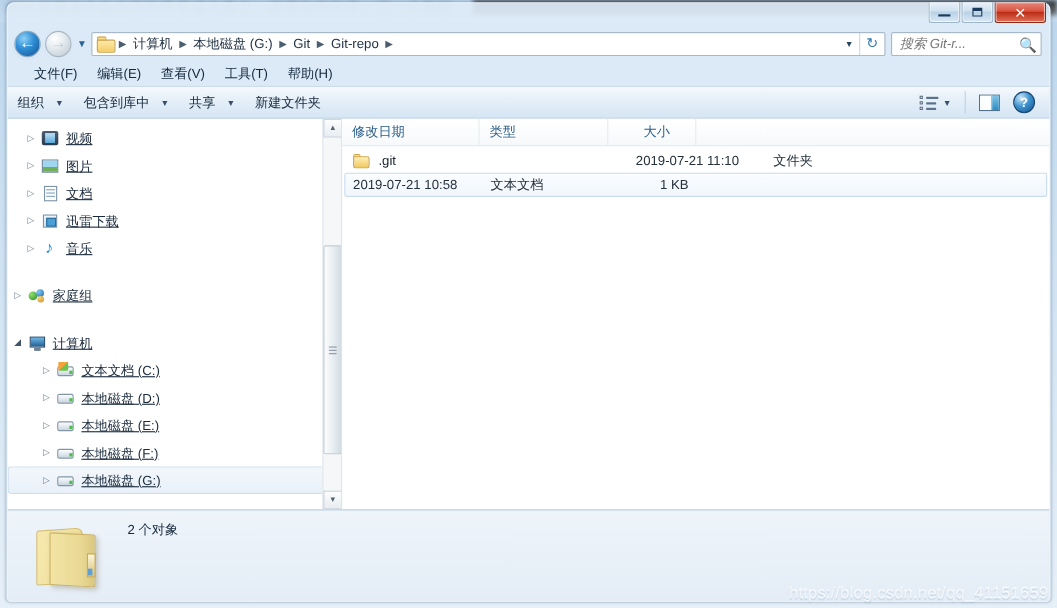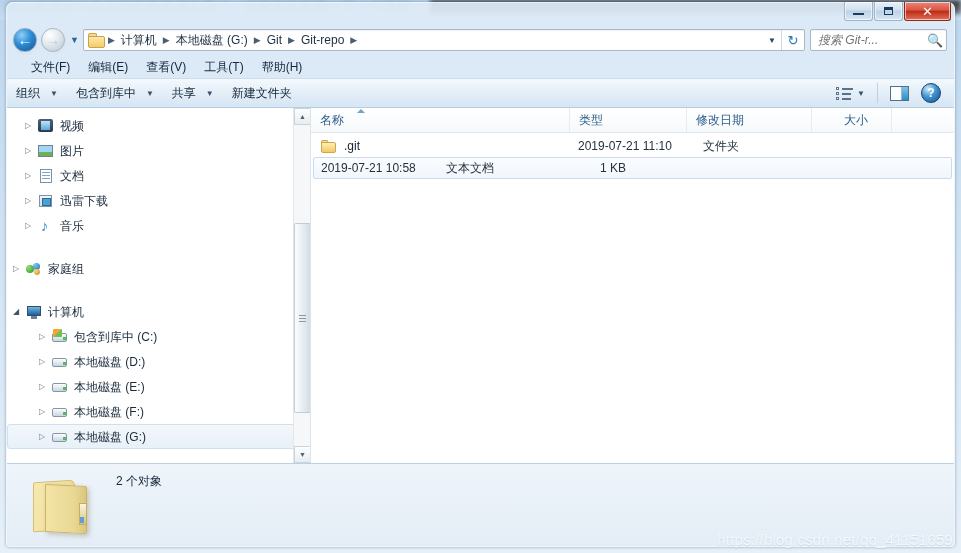--- a/index.html
+++ b/index.html
@@ -246,21 +246,21 @@
     border-radius: 3px;
     margin-right: 10px;
     padding-left: 31px;
   }
   .twisty {
     width: 12px; font-size: 8px; color: #6b7f93; flex:none;
     display:flex; align-items:center;
   }
   .twisty.open { color:#41546a; }
   .tree-ico { width: 18px; height:16px; flex:none; margin-right:5px; position:relative;}
-  .tree-label { line-height: 1; }
+  .tree-label { line-height: 1; text-decoration: underline; }
   .tree-gap { height: 18px; }
 
   
   .ico-video .frame { position:absolute; left:1px; top:1px; width:15px;height:13px;
       background:linear-gradient(to bottom,#4e5f75,#2c3a4d); border-radius:2px;}
   .ico-video .scr { position:absolute; left:4px; top:3px; width:9px;height:9px;
       background:linear-gradient(to bottom,#bfe3f7,#5aa8d8);}
   .ico-pic .frame { position:absolute; left:1px; top:2px; width:15px;height:12px;
       background:#f2f6fa; border:1px solid #6e8498; box-sizing:border-box;}
   .ico-pic .sky { position:absolute; left:2px; top:3px; width:13px;height:10px;
@@ -622,21 +622,21 @@
             <span class="tree-label">计算机</span>
           </div>
 
           <div class="tree-row indent2">
             <span class="twisty">▷</span>
             <span class="tree-ico ico-drive sys">
                 <i class="body"></i>
                 <i class="win"></i>
                 <i class="led"></i>
               </span>
-            <span class="tree-label">包含到库中 (C:)</span>
+            <span class="tree-label">文本文档 (C:)</span>
           </div>
 
           <div class="tree-row indent2">
             <span class="twisty">▷</span>
             <span class="tree-ico ico-drive">
                 <i class="body"></i>
                 <i class="led"></i>
               </span>
             <span class="tree-label">本地磁盘 (D:)</span>
           </div>
@@ -679,26 +679,22 @@
                 <i></i>
               </span>
           </div>
           <div class="sb-btn bottom">▼</div>
         </div>
       </div>
 
       <div class="listpane">
 
         <div class="colheader">
-          <div class="col name">
-            <span class="sortmark"></span>
-            <span>名称</span>
-          </div>
+          <div class="col date">修改日期</div>
           <div class="col type">类型</div>
-          <div class="col date">修改日期</div>
           <div class="col size">大小</div>
         </div>
 
         <div class="rows">
 
           <div class="frow">
             <div class="cell name">
               <span class="fico folder">
                   <i class="tab"></i>
                   <i class="body"></i>

